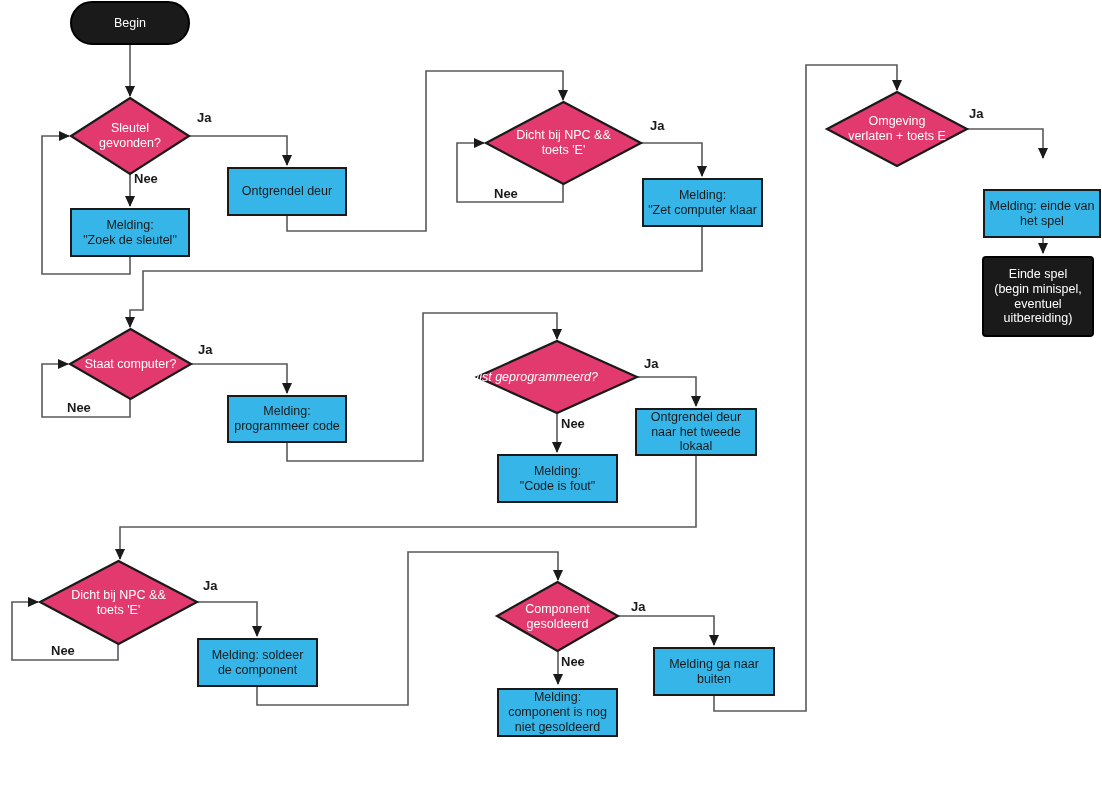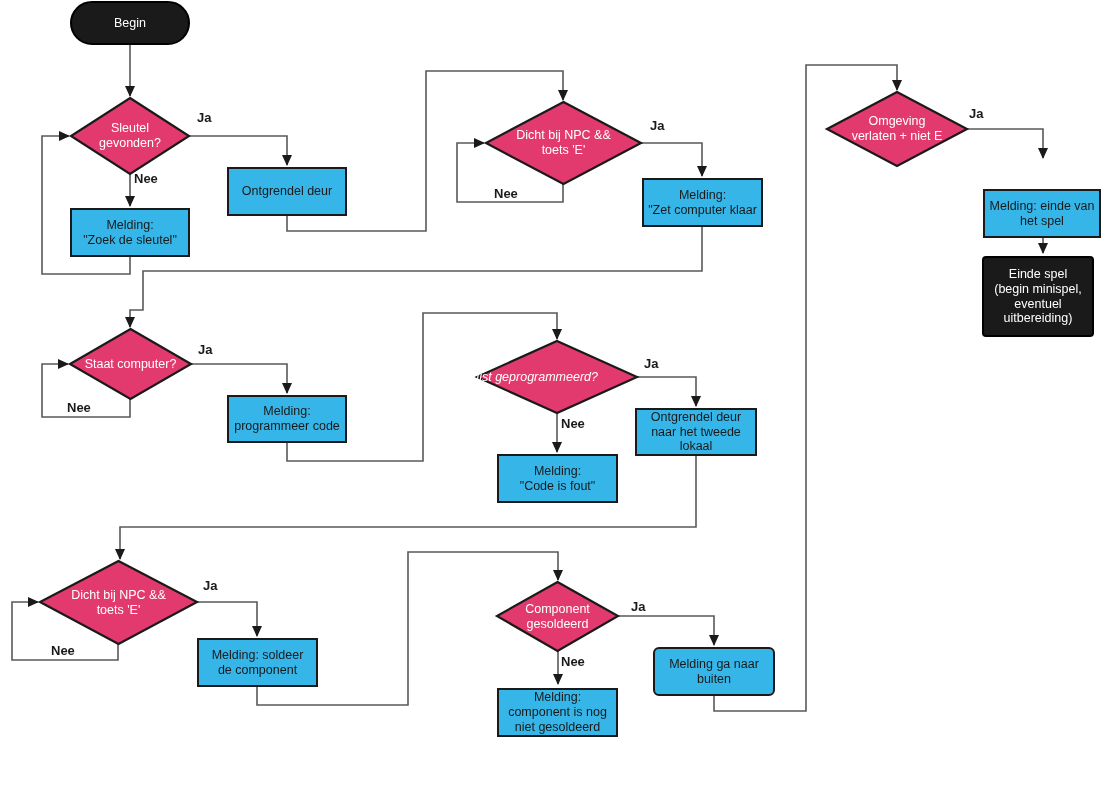--- a/index.html
+++ b/index.html
@@ -133,39 +133,39 @@
 gevonden?</div>
   <div class="node-text decision-text" style="left:486px; top:102px; width:155px; height:82px;">Dicht bij NPC &amp;&amp;
 toets 'E'</div>
   <div class="node-text decision-text" style="left:70px; top:329px; width:121px; height:70px;">Staat computer?</div>
   <div class="node-text decision-text" style="left:452px; top:341px; width:160px; height:72px;font-style:italic;">Juist geprogrammeerd?</div>
   <div class="node-text decision-text" style="left:40px; top:561px; width:157px; height:83px;">Dicht bij NPC &amp;&amp;
 toets 'E'</div>
   <div class="node-text decision-text" style="left:497px; top:582px; width:121px; height:69px;">Component
 gesoldeerd</div>
   <div class="node-text decision-text" style="left:827px; top:92px; width:140px; height:74px;">Omgeving
-verlaten + niet E</div>
+verlaten + toets E</div>
 
   <div class="process" style="left:227px; top:167px; width:120px; height:49px;">Ontgrendel deur</div>
   <div class="process" style="left:70px; top:208px; width:120px; height:49px;">Melding:
 "Zoek de sleutel"</div>
   <div class="process" style="left:642px; top:178px; width:121px; height:49px;">Melding:
 "Zet computer klaar</div>
   <div class="process" style="left:983px; top:161px; width:118px; height:49px;margin-top:28px;">Melding: einde van
 het spel</div>
   <div class="process" style="left:227px; top:395px; width:120px; height:48px;">Melding:
 programmeer code</div>
   <div class="process" style="left:635px; top:408px; width:122px; height:48px;">Ontgrendel deur
 naar het tweede
 lokaal</div>
   <div class="process" style="left:497px; top:454px; width:121px; height:49px;">Melding:
 "Code is fout"</div>
   <div class="process" style="left:197px; top:638px; width:121px; height:49px;">Melding: soldeer
 de component</div>
-  <div class="process" style="left:653px; top:647px; width:122px; height:49px;border-radius:6px;">Melding ga naar
+  <div class="process" style="left:653px; top:647px; width:122px; height:49px;">Melding ga naar
 buiten</div>
   <div class="process" style="left:497px; top:688px; width:121px; height:49px;">Melding:
 component is nog
 niet gesoldeerd</div>
 
   <span class="edge-label" style="left:197px; top:110px;">Ja</span>
   <span class="edge-label" style="left:134px; top:171px;">Nee</span>
   <span class="edge-label" style="left:650px; top:118px;">Ja</span>
   <span class="edge-label" style="left:494px; top:186px;">Nee</span>
   <span class="edge-label" style="left:969px; top:106px;">Ja</span>

